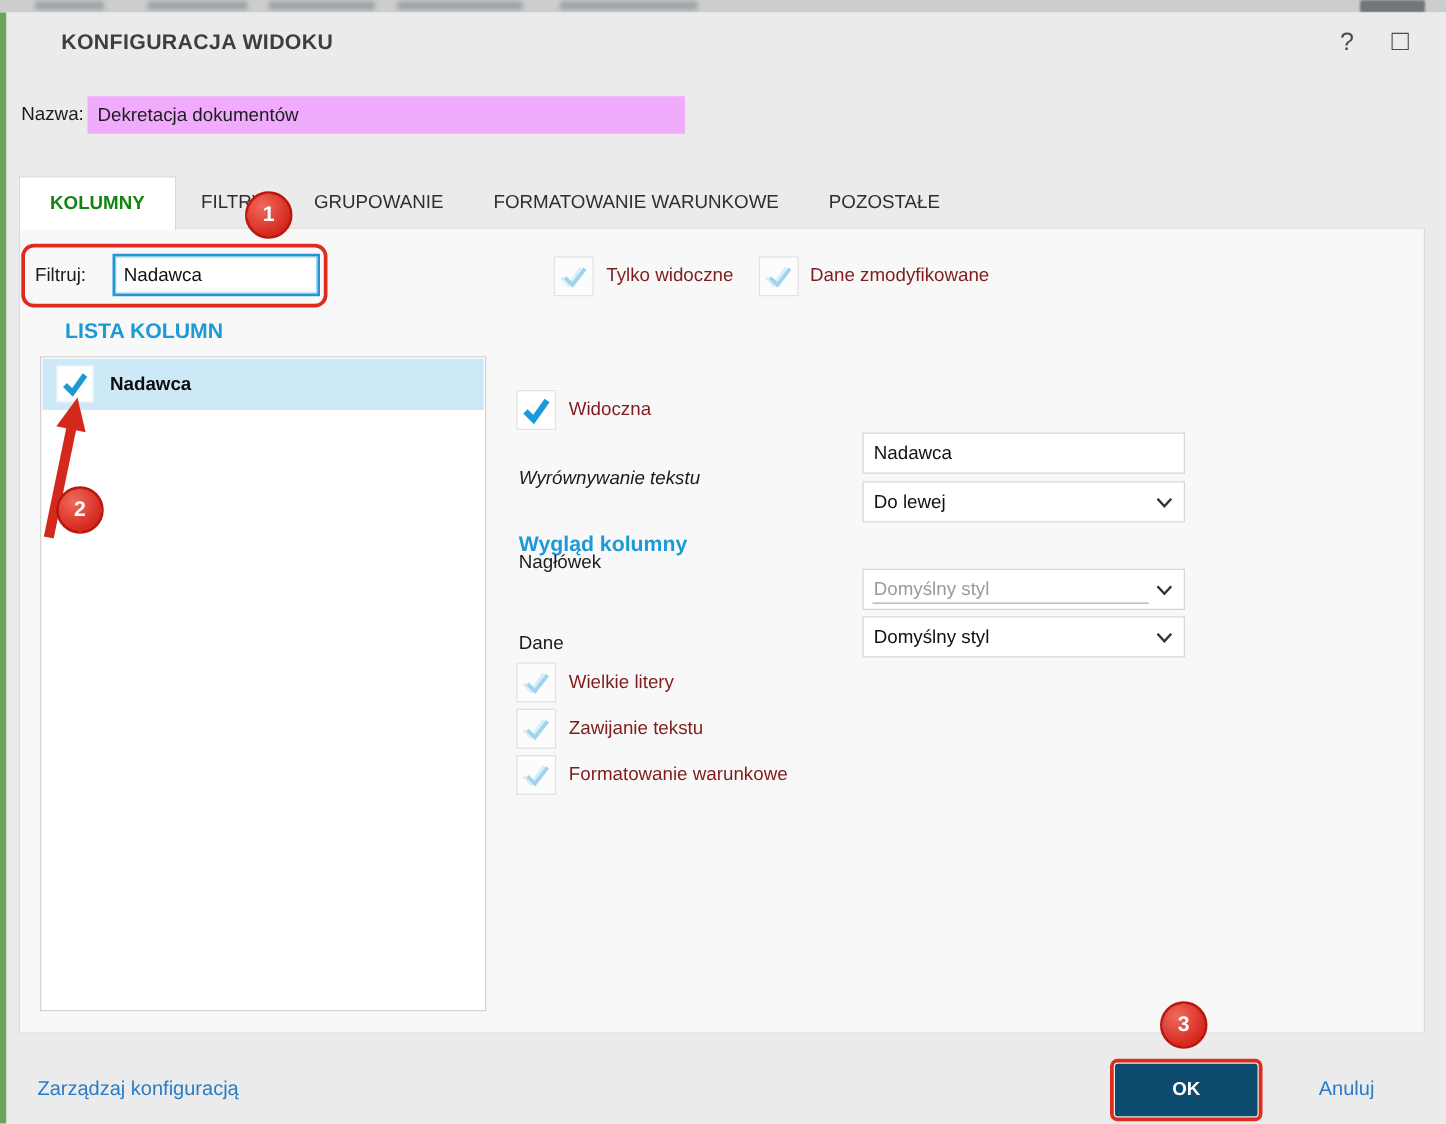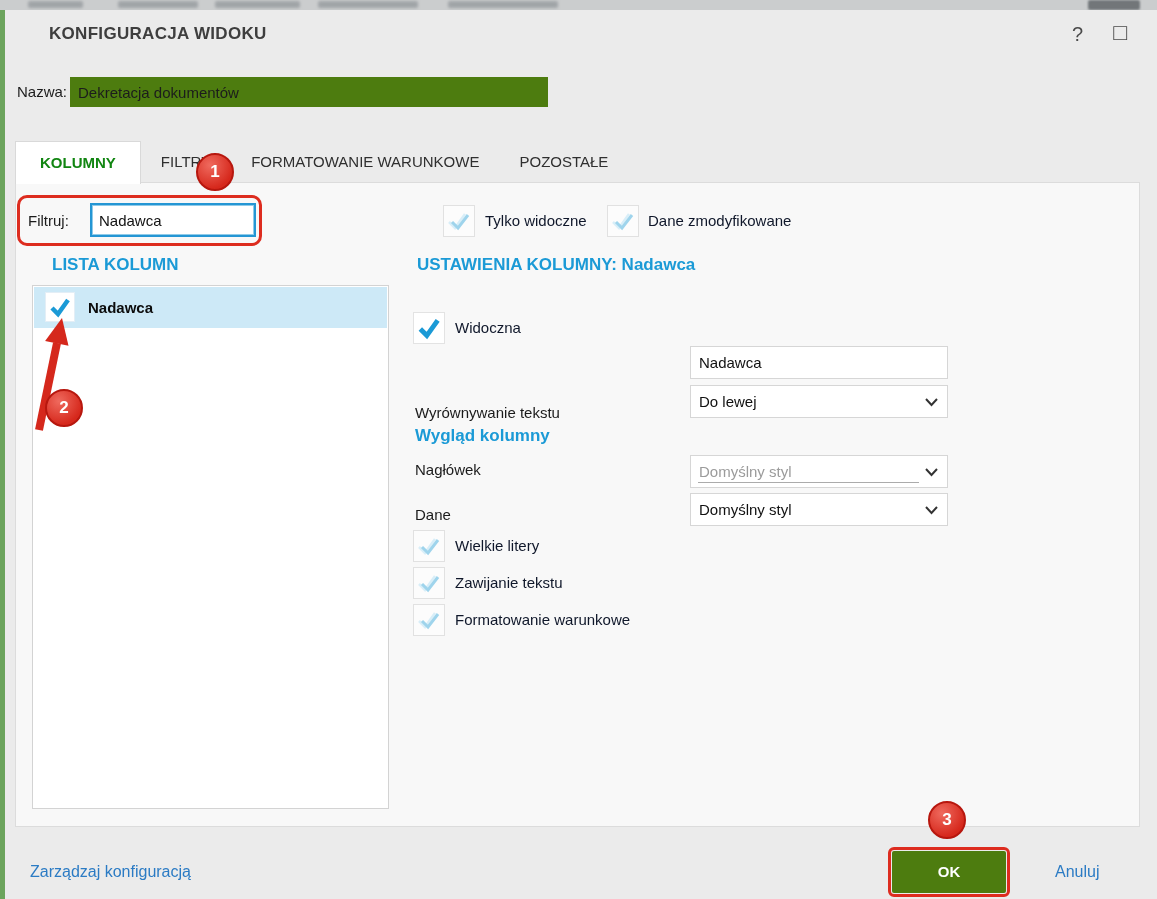--- a/index.html
+++ b/index.html
@@ -19,36 +19,36 @@
   .green-strip { position:absolute; left:0; top:0; width:5px; height:889px; background:#6ca45d; }
 
   .titlebar { position:absolute; left:5px; top:0; width:1152px; height:47px;margin-left:32px; }
   .title { position:absolute; left:12px; top:0; height:47px; line-height:47px; font-size:17px; font-weight:bold; color:#3e3e3e; letter-spacing:.3px; }
   .titlebar-icons { position:absolute; right:16px; top:0; height:47px; display:flex; align-items:center; gap:30px; }
   .tb-icon { color:#4a4a4a; font-size:20px; line-height:1; cursor:default; }
   .tb-icon.max { font-size:23px; margin-top:-2px; }
   .tb-icon.close { font-size:19px; }
 
   .name-label { position:absolute; left:17px; top:67px; height:30px; line-height:30px; font-size:15px; color:#1c1c1c; }
-  .name-field { position:absolute; left:70px; top:67px; width:478px; height:30px; background:#4d7c0f; border:none; outline:none; padding:0 8px; font-size:15px; color:#1c1c1c; font-family:"Liberation Sans",sans-serif; }
+  .name-field { position:absolute; left:70px; top:67px; width:478px; height:30px; background:#f0abfc; border:none; outline:none; padding:0 8px; font-size:15px; color:#1c1c1c; font-family:"Liberation Sans",sans-serif; }
 
   
   .tabs { position:absolute; left:15px; top:130px; height:43px; display:flex; align-items:flex-end; z-index:2; }
   .tab { height:42px; line-height:42px; padding:0 20px; font-size:15px; color:#2f2f2f; cursor:pointer; white-space:nowrap; }
   .tab.active { height:43px; line-height:41px; padding:0 24px; background:#ffffff; border:1px solid #d9d9d9; border-bottom:none; font-weight:bold; color:#118511; margin-bottom:-1px; }
 
   
   .panel { position:absolute; left:15px; top:172px; width:1125px; height:645px; background:#f8f8f8; border:1px solid #dcdcdc; z-index:1; }
 
   
   .filter-label { position:absolute; left:28px; top:194px; height:33px; line-height:33px; font-size:15px; color:#1b1b1b; z-index:3; }
   .filter-input { position:absolute; left:90px; top:193px; width:166px; height:34px; border:2px solid #2496d4; box-shadow:inset 0 0 0 1px #8fcbe9; background:#fff; padding:0 7px; font-size:15px; color:#111; font-family:"Liberation Sans",sans-serif; outline:none; z-index:3; }
 
   .cbox { position:absolute; width:32px; height:32px; background:#fcfcfc; border:1px solid #e1e1e1; display:flex; align-items:center; justify-content:center; z-index:3; cursor:pointer; }
-  .cb-label { position:absolute; height:32px; line-height:32px; font-size:15px; color:#0f172a; z-index:3; white-space:nowrap; }
+  .cb-label { position:absolute; height:32px; line-height:32px; font-size:15px; color:#7f1d1d; z-index:3; white-space:nowrap; }
 
   .cb-visible-box { left:443px; top:195px; }
   .cb-visible-label { left:485px; top:195px; }
   .cb-modified-box { left:607px; top:195px; }
   .cb-modified-label { left:648px; top:195px; }
 
   
   .heading { position:absolute; font-size:17px; font-weight:bold; color:#1b9ad6; z-index:3; white-space:nowrap; }
   .h-lista { left:32px; top:245px;margin-left:20px; }
   .h-ustawienia { left:417px; top:245px; }
@@ -59,22 +59,22 @@
   .list-row { position:relative; margin:1px; height:41px; background:#cde9f7; cursor:pointer; }
   .list-row .row-check { position:absolute; left:11px; top:5px; width:30px; height:30px; background:#fff; border:1px solid #e3eef6; display:flex; align-items:center; justify-content:center; }
   .list-row .row-label { position:absolute; left:54px; top:0; height:41px; line-height:41px; font-size:15px; font-weight:bold; color:#0c0c0c; }
 
   
   .cb-widoczna-box { left:413px; top:302px; background:#fff; border-color:#e3e3e3; }
   .cb-widoczna-label { left:455px; top:302px; }
 
   .form-label { position:absolute; height:33px; line-height:33px; font-size:15px; color:#1b1b1b; z-index:3; white-space:nowrap; }
   .l-nazwa-wysw { left:415px; top:336px; }
-  .l-wyrown { left:415px; top:386px; }
-  .l-naglowek { left:415px; top:443px; }
+  .l-wyrown { left:415px; top:356px;font-style:italic; }
+  .l-naglowek { left:415px; top:423px; }
   .l-dane { left:415px; top:488px; }
 
   .form-input { position:absolute; left:690px; width:258px; height:33px; background:#fff; border:1px solid #d6d6d6; padding:0 8px; font-size:15px; color:#111; font-family:"Liberation Sans",sans-serif; outline:none; z-index:3; }
   .i-nazwa { top:336px; }
 
   .selectbox { position:absolute; left:690px; width:258px; height:33px; background:#fff; border:1px solid #d6d6d6; z-index:3; cursor:pointer; }
   .selectbox .sel-text { position:absolute; left:8px; top:0; height:31px; line-height:31px; font-size:15px; color:#111; white-space:nowrap; }
   .selectbox .sel-chevron { position:absolute; right:9px; top:12px; width:13px; height:9px; }
   .s-wyrown { top:375px; }
   .s-naglowek { top:445px; }
@@ -86,21 +86,21 @@
   .cb-wielkie-label { left:455px; top:520px; }
   .cb-zawijanie-box { left:413px; top:557px; }
   .cb-zawijanie-label { left:455px; top:557px; }
   .cb-formatowanie-box { left:413px; top:594px; }
   .cb-formatowanie-label { left:455px; top:594px; }
 
   
   .link { position:absolute; font-size:16px; color:#2b7bc4; z-index:3; cursor:pointer; white-space:nowrap; }
   .link-manage { left:30px; top:853px; }
   .link-cancel { left:1055px; top:853px; }
-  .ok-button { position:absolute; left:892px; top:841px; width:114px; height:42px; background:#4d7c0f; color:#fff; font-size:15px; font-weight:bold; text-align:center; line-height:42px; z-index:3; cursor:pointer; border-radius:2px; }
+  .ok-button { position:absolute; left:892px; top:841px; width:114px; height:42px; background:#0c4a6e; color:#fff; font-size:15px; font-weight:bold; text-align:center; line-height:42px; z-index:3; cursor:pointer; border-radius:2px; }
 
   
   .anno-rect { position:absolute; border:3px solid #dd2c1f; border-radius:10px; z-index:6; pointer-events:none; }
   .anno-filter { left:17px; top:185px; width:245px; height:51px; }
   .anno-ok { left:888px; top:837px; width:122px; height:50px; border-radius:6px; }
 
   .anno-circle { position:absolute; width:38px; height:38px; border-radius:50%;
     background:radial-gradient(circle at 35% 30%, #ef6a5e, #d6281c 72%);
     border:2px solid #b7170e; color:#fff; font-size:17px; font-weight:bold;
     display:flex; align-items:center; justify-content:center; z-index:7; pointer-events:none; }
@@ -135,20 +135,21 @@
         <div class="tb-icon close">✕</div>
       </div>
     </div>
 
     <div class="name-label">Nazwa:</div>
     <input class="name-field" value="Dekretacja dokumentów" style="">
 
     <div class="tabs">
       <div class="tab active">KOLUMNY</div>
       <div class="tab">FILTRY</div>
+      <div class="tab">GRUPOWANIE</div>
       <div class="tab">FORMATOWANIE WARUNKOWE</div>
       <div class="tab">POZOSTAŁE</div>
     </div>
 
     <div class="panel"></div>
 
     <div class="filter-label">Filtruj:</div>
     <input class="filter-input" value="Nadawca" style="">
 
     <div class="cbox cb-visible-box">
@@ -172,21 +173,20 @@
       <div class="list-row">
         <span class="row-check">
           <svg width="24" height="24" viewBox="0 0 24 24">
             <polyline points="4,13 10,19 20,5" fill="none" stroke="#1b9ad6" stroke-width="4.5"></polyline>
           </svg>
         </span>
         <span class="row-label">Nadawca</span>
       </div>
     </div>
 
-    <div class="heading h-ustawienia">USTAWIENIA KOLUMNY: Nadawca</div>
 
     <div class="cbox cb-widoczna-box">
       <svg width="26" height="26" viewBox="0 0 24 24">
         <polyline points="4,13 10,19 20,5" fill="none" stroke="#1b9ad6" stroke-width="4.5"></polyline>
       </svg>
     </div>
     <div class="cb-label cb-widoczna-label">Widoczna</div>
 
     <input class="form-input i-nazwa" value="Nadawca" style="">
 

